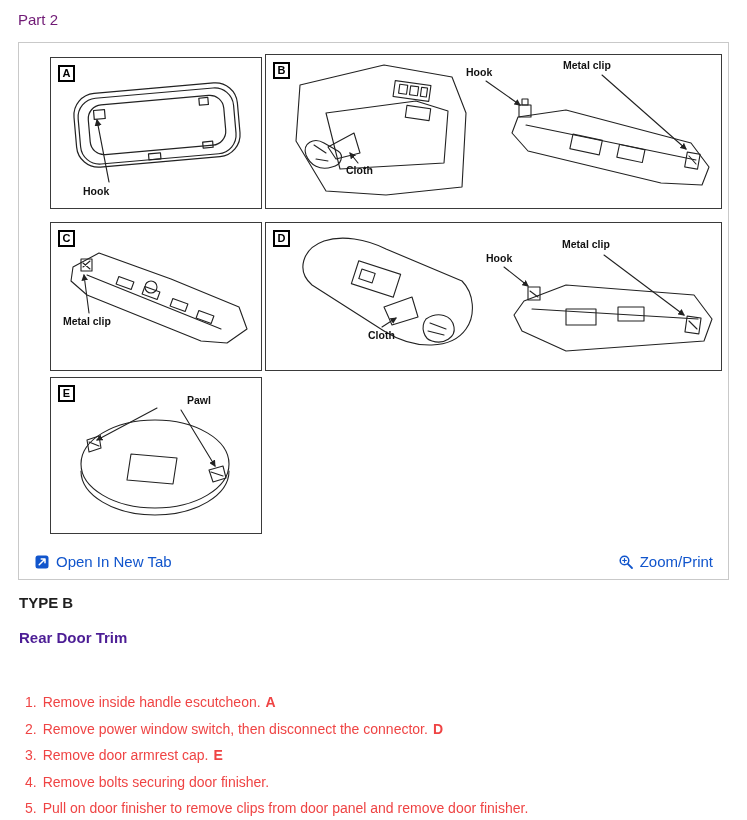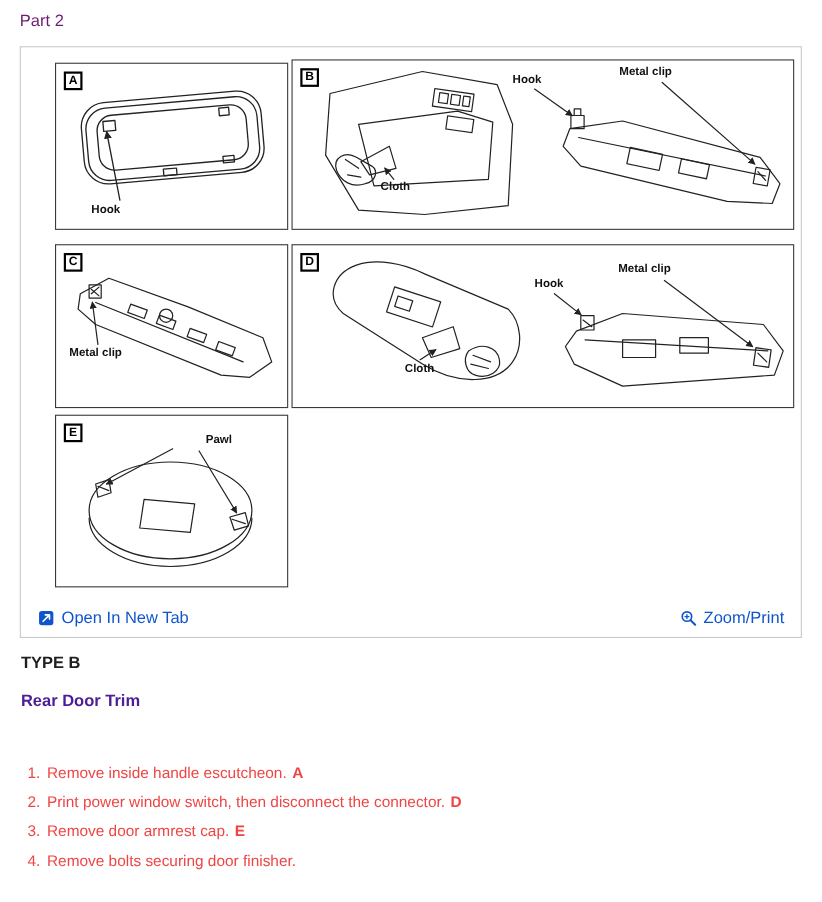--- a/index.html
+++ b/index.html
@@ -222,23 +222,26 @@
   </div>
 
   <div class="type-heading">TYPE B</div>
   <div class="section-heading">Rear Door Trim</div>
 
   <div class="steps">
     <div class="step">
       <span class="num">1.</span><span class="txt">Remove inside handle escutcheon.</span><span class="ref">A</span>
     </div>
     <div class="step">
-      <span class="num">2.</span><span class="txt">Print power window switch, then disconnect the connector.</span><span class="ref">D</span>
+      <span class="num">2.</span><span class="txt">Remove power window switch, then disconnect the connector.</span><span class="ref">D</span>
     </div>
     <div class="step">
       <span class="num">3.</span><span class="txt">Remove door armrest cap.</span><span class="ref">E</span>
     </div>
     <div class="step">
       <span class="num">4.</span><span class="txt">Remove bolts securing door finisher.</span><span class="ref"></span>
     </div>
+    <div class="step">
+      <span class="num">5.</span><span class="txt">Pull on door finisher to remove clips from door panel and remove door finisher.</span><span class="ref"></span>
+    </div>
   </div>
 
 </div>
 
 </body></html>

